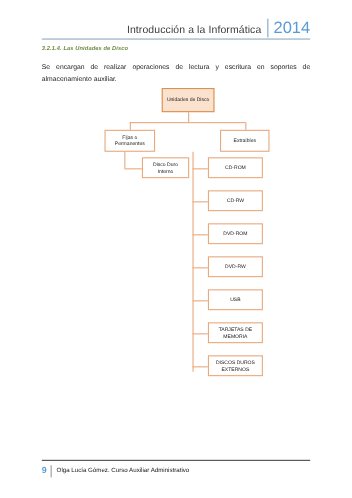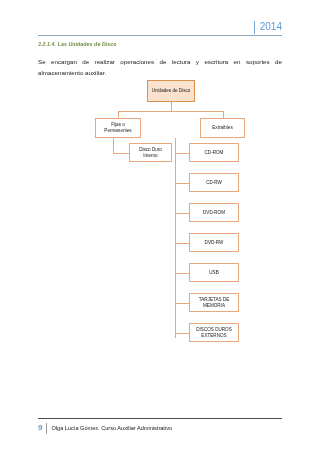--- a/index.html
+++ b/index.html
@@ -38,21 +38,21 @@
     letter-spacing: 0.1px;
     white-space: nowrap;
   }
   .header-sep {
     width: 1px;
     align-self: stretch;
     background: #7aa6d2;
     min-height: 13px;
   }
   .header-year {
-    font-size: 10px;
+    font-size: 15px;
     color: #5b9bd5;
     white-space: nowrap;
     text-align: right;
   }
   .header-rule {
     position: absolute;
     left: 38px;
     top: 35px;
     width: 244px;
     height: 0;
@@ -152,20 +152,21 @@
     font-size: 5.6px;
     color: #1a1a1a;
     white-space: nowrap;
   }
 </style>
 </head>
 <body>
 
 <div class="header">
   <div class="header-inner">
+    <span class="header-title">Introducción a la Informática</span>
     <span class="header-sep"></span>
     <span class="header-year">2014</span>
   </div>
 </div>
 <div class="header-rule"></div>
 
 <div class="section-heading">3.2.1.4. Las Unidades de Disco</div>
 
 <div class="body-paragraph">Se encargan de realizar operaciones de lectura y escritura en soportes de almacenamiento auxiliar.</div>
 

